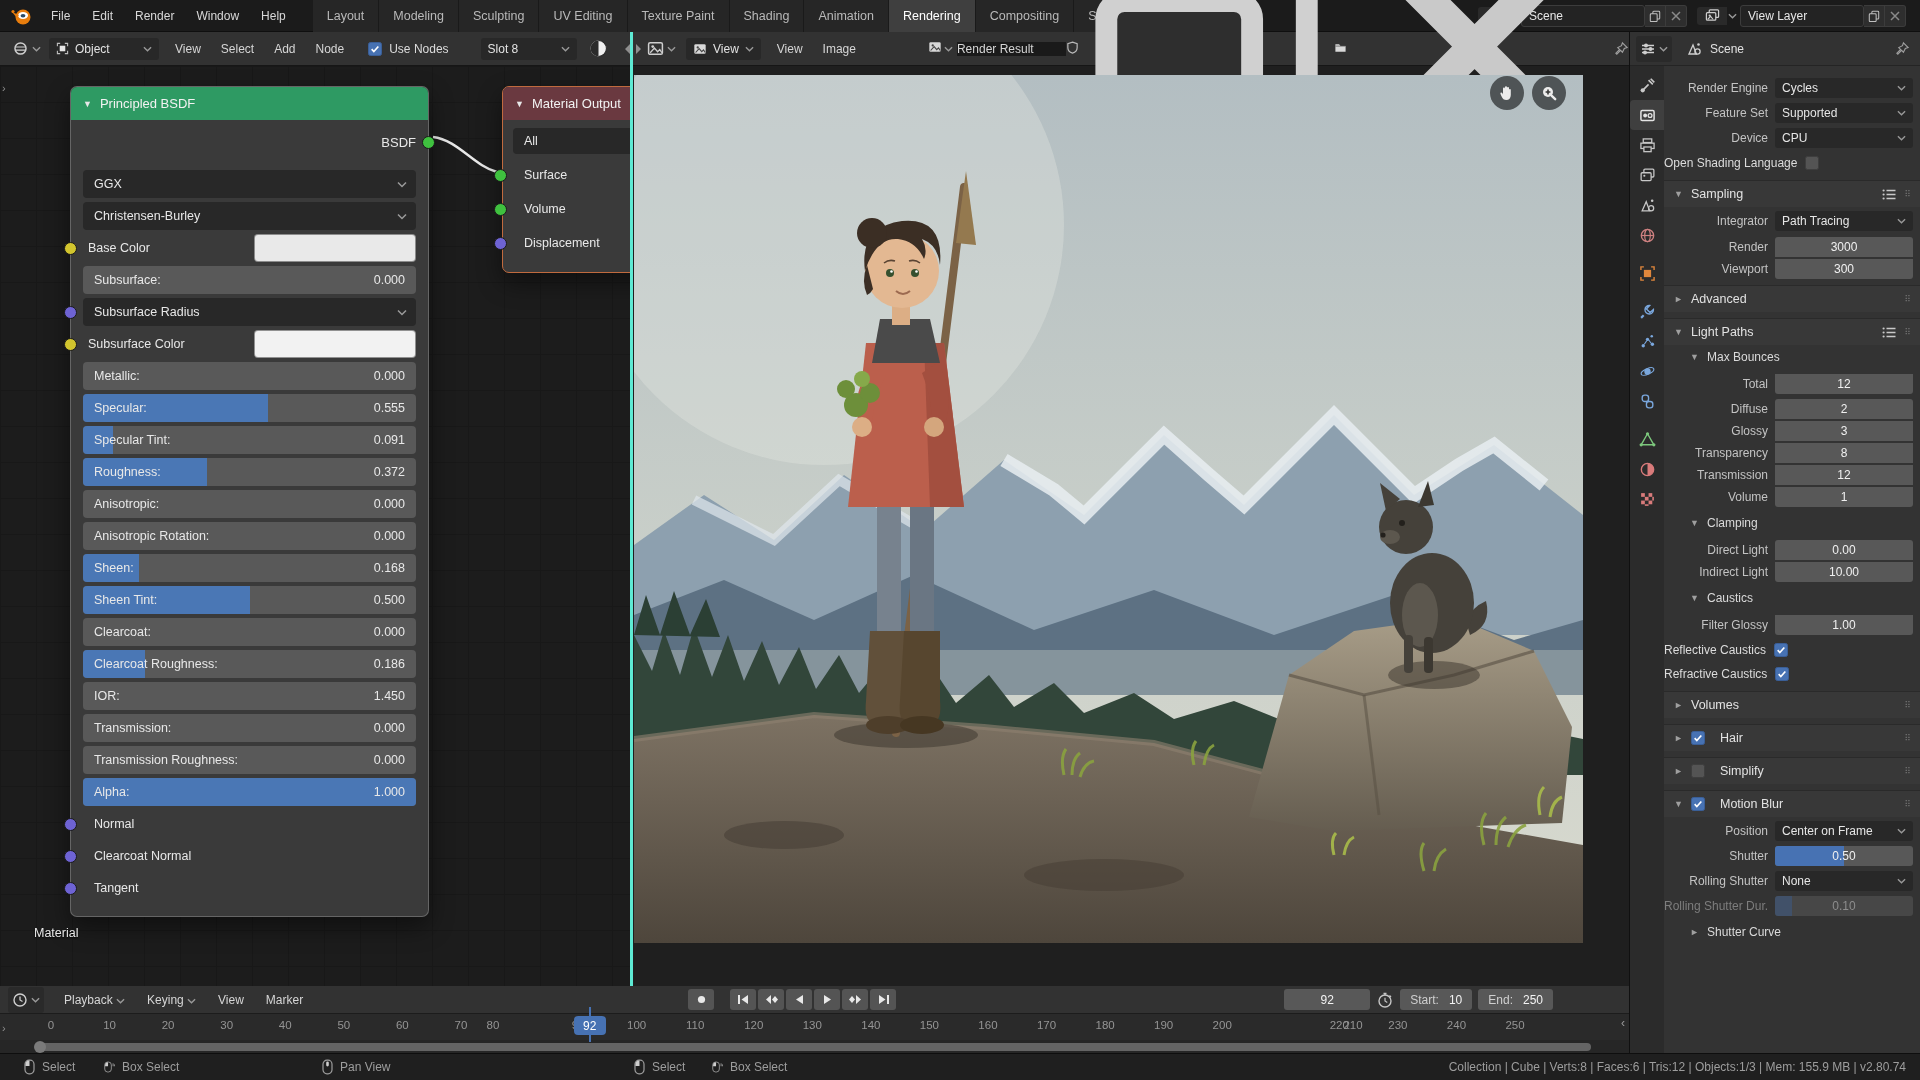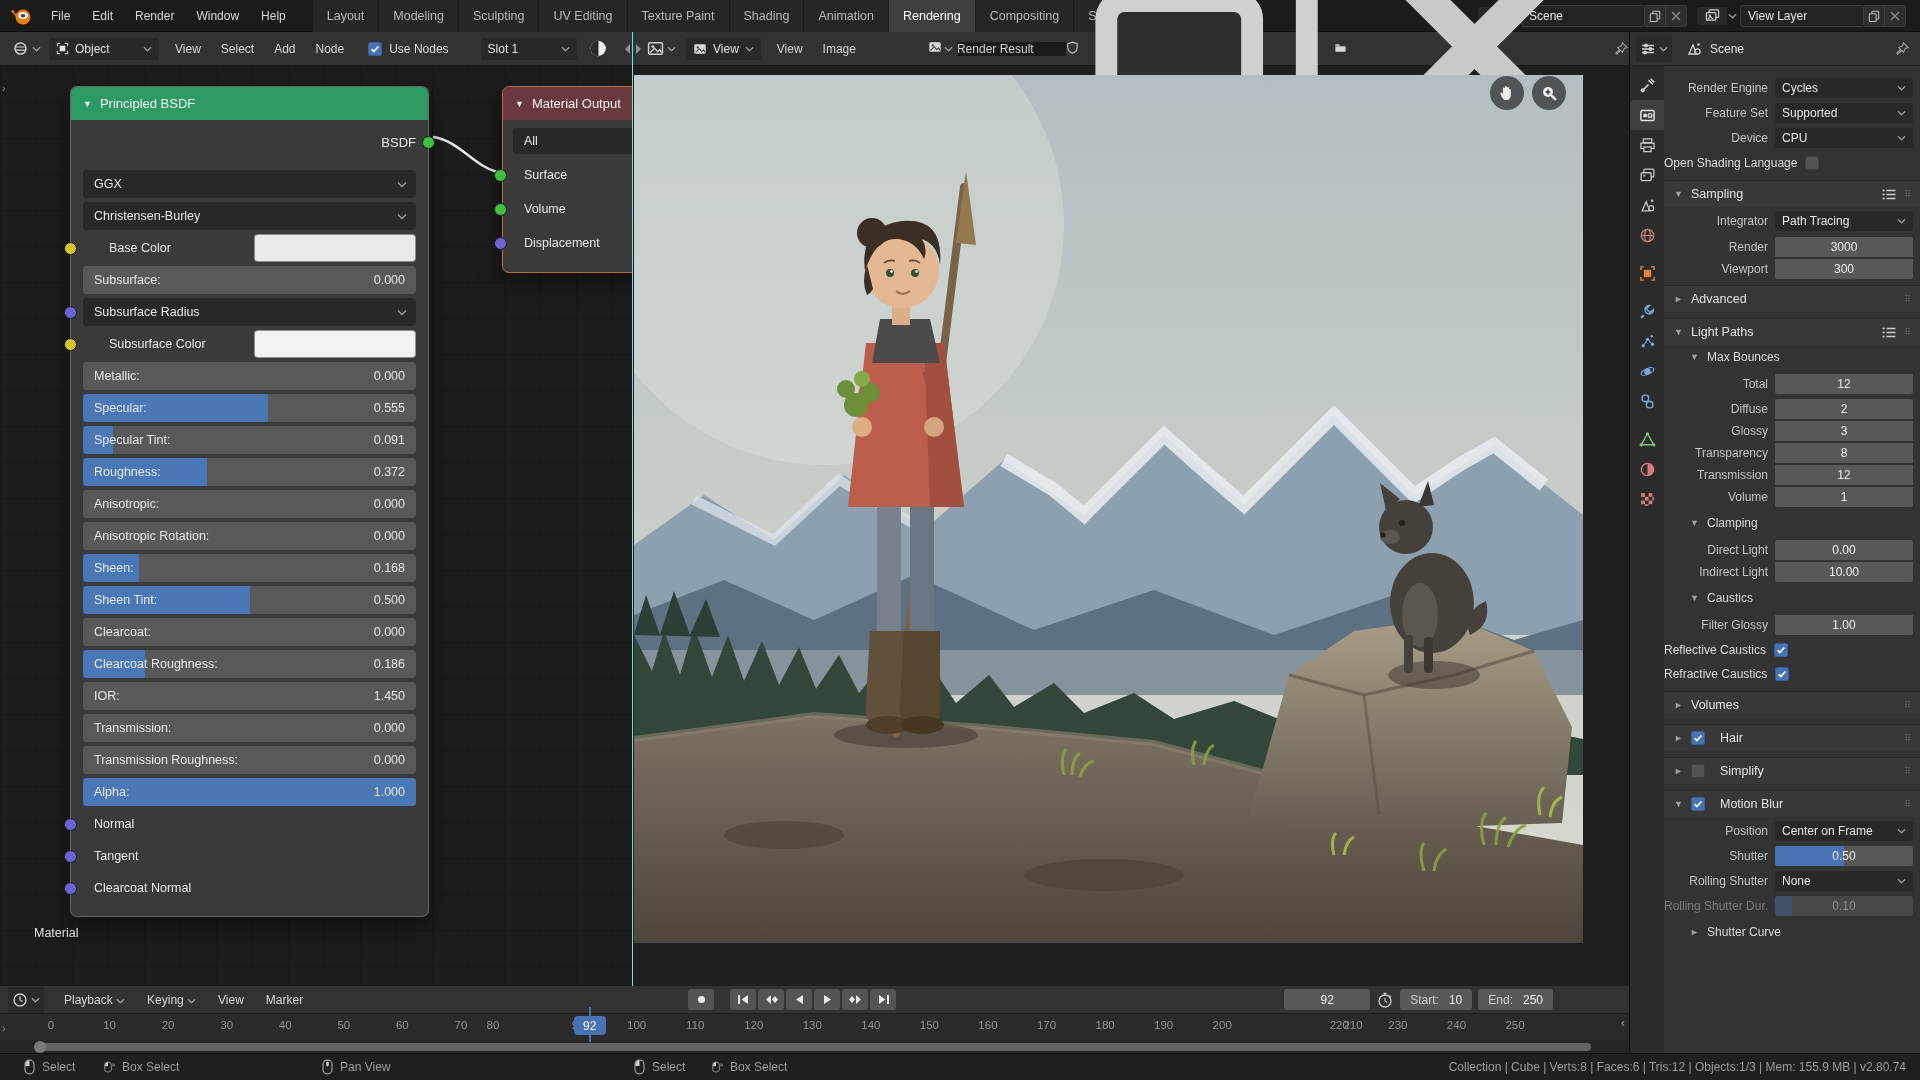--- a/index.html
+++ b/index.html
@@ -39,21 +39,21 @@
   .dropfield{display:flex;align-items:center;background:#282828;border-radius:3px;height:22px;
       padding:0 7px;gap:6px;color:#e2e2e2;}
   .dropfield .chev{width:9px;height:6px;color:#9a9a9a;}
   .chk{width:14px;height:14px;border-radius:2.5px;background:#545454;border:1px solid #3e3e3e;
       display:flex;align-items:center;justify-content:center;box-sizing:border-box;}
   .chk.on{background:#4772b3;border-color:#3a5f98;}
   .chk svg{width:10px;height:10px;}
 
   
   #shader-editor{position:absolute;left:0;top:32px;width:633px;height:954px;background:#1c1c1c;
-      border-right:1px solid #5eead4;box-sizing:border-box;}
+      border-right:3px solid #5eead4;box-sizing:border-box;}
   #node-canvas{position:absolute;left:0;top:34px;right:0;bottom:0;overflow:hidden;
       background-image:linear-gradient(#181818 1px,transparent 1px),linear-gradient(90deg,#181818 1px,transparent 1px);
       background-size:36px 36px;}
   .bnode{position:absolute;border-radius:7px;background:#3a3a3a;box-shadow:0 10px 24px rgba(0,0,0,.45);}
   #principled-node{left:70px;top:20px;width:357px;border:1px solid rgba(255,255,255,.22);}
   #output-node{left:502px;top:20px;width:170px;border:1px solid #c06a3e;}
   .nhead{height:33px;display:flex;align-items:center;gap:8px;padding:0 12px;border-radius:6px 6px 0 0;
       color:#f2f2f2;font-size:13px;}
   .nhead .tri{font-size:9px;color:#e8e8e8;}
   #principled-node .nhead{background:#2e9a63;}
@@ -62,21 +62,21 @@
   .brow{position:relative;height:28px;margin-bottom:4px;display:flex;align-items:center;
       border-radius:4px;font-size:12.5px;color:#e8e8e8;}
   .brow.bsdf-out{justify-content:flex-end;height:24px;margin-bottom:16px;font-size:13px;}
   .brow.slider{background:#595959;overflow:hidden;}
   .brow.slider .fill{position:absolute;left:0;top:0;bottom:0;background:#4a77b5;}
   .brow.slider .lbl{position:relative;margin-left:11px;flex:1;}
   .brow.slider .val{position:relative;margin-right:11px;}
   .brow.select{background:#282828;}
   .brow.select .lbl{margin-left:11px;flex:1;}
   .brow.select .chev{width:10px;height:7px;color:#9a9a9a;margin-right:9px;}
-  .brow.colorrow .lbl{margin-left:26px;flex:1;}
+  .brow.colorrow .lbl{margin-left:5px;flex:1;}
   .brow.colorrow .swatch{width:160px;height:26px;border-radius:4px;margin-right:0px;border:1px solid rgba(0,0,0,.4);}
   .brow.labelrow .lbl{margin-left:11px;}
   .socket{position:absolute;width:13px;height:13px;border-radius:50%;border:1.5px solid #1a1a1a;
       box-sizing:border-box;top:50%;margin-top:-6.5px;}
   .socket.in{left:-19px;}
   .socket.out{right:-19px;} .socket.yellow{background:#d2c52e;}
   .socket.vector{background:#6e63d4;} .socket.shader{background:#3fc13f;}
   #output-node .nbody{padding:8px 10px;}
   #output-node .brow{height:26px;margin-bottom:8px;white-space:nowrap;}
   #material-tag{position:absolute;left:34px;top:860px;color:#e8e8e8;font-size:12.5px;text-shadow:0 1px 2px #000;}
@@ -300,21 +300,21 @@
           <span class="hmenu">Add</span>
           <span class="hmenu">Node</span>
         </nav>
       <span class="chk on" style="margin-left:14px">
           <svg viewBox="0 0 12 12">
             <path d="M2 6.2l2.6 2.8L10 3" stroke="#fff" stroke-width="2" fill="none"></path>
           </svg>
         </span>
       <span style="margin-left:7px;color:#dcdcdc">Use Nodes</span>
       <span class="dropfield" style="width:82px;margin-left:32px">
-        <span class="txt" style="flex:1">Slot 1</span>
+        <span class="txt" style="flex:1">Slot 8</span>
         <span class="icn chev">
             <svg viewBox="0 0 10 6">
               <path d="M1 1l4 4 4-4" stroke="currentColor" fill="none" stroke-width="1.5"></path>
             </svg>
           </span>
       </span>
       <span class="icn" style="width:19px;height:19px;margin-left:12px">
           <svg viewBox="0 0 18 18">
             <circle cx="9" cy="9" r="7.5" fill="#f0f0f0"></circle>
             <path d="M9 1.5a7.5 7.5 0 0 0 0 15 Z" fill="#2b2b2b"></path>
@@ -446,25 +446,25 @@
               <span class="fill" style="width:100%"></span>
               <span class="lbl">Alpha:</span>
               <span class="val">1.000</span>
             </div>
             <div class="brow labelrow">
               <span class="socket in vector"></span>
               <span class="lbl">Normal</span>
             </div>
             <div class="brow labelrow">
               <span class="socket in vector"></span>
-              <span class="lbl">Tangent</span>
+              <span class="lbl">Clearcoat Normal</span>
             </div>
             <div class="brow labelrow">
               <span class="socket in vector"></span>
-              <span class="lbl">Clearcoat Normal</span>
+              <span class="lbl">Tangent</span>
             </div>
           </div>
       </div>
       <div class="bnode" id="output-node">
         <div class="nhead">
           <span class="tri">▼</span>
           <span style="white-space:nowrap">Material Output</span>
         </div>
         <div class="nbody" id="on-rows">
             <div class="brow select">

